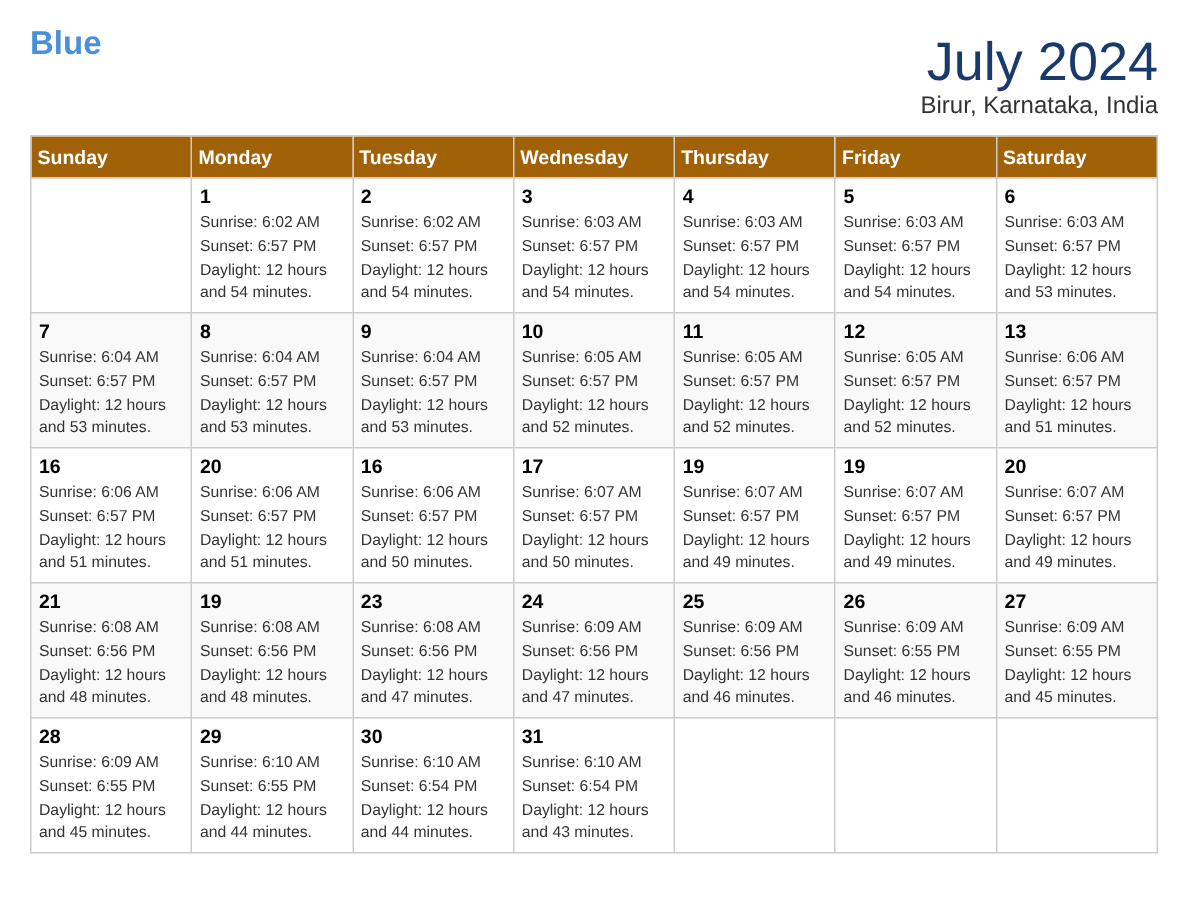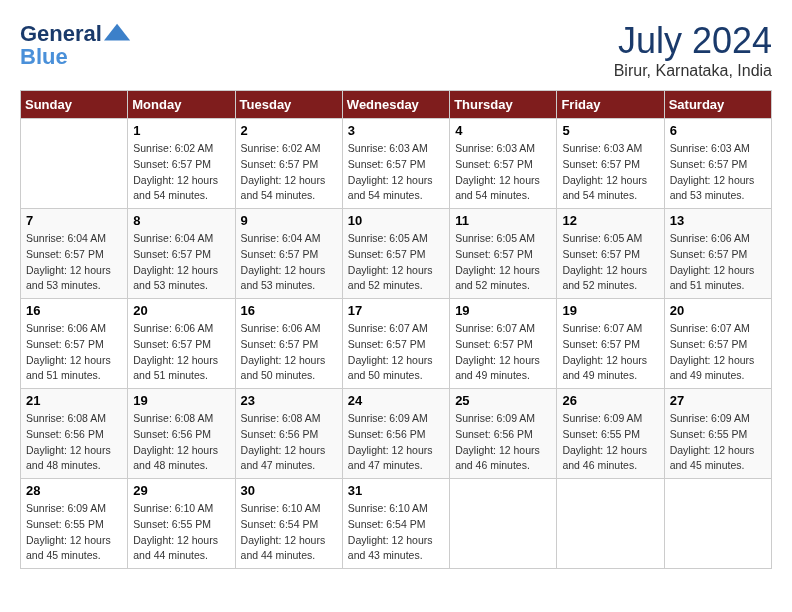--- a/index.html
+++ b/index.html
@@ -42,21 +42,21 @@
     .location {
       font-size: 16px;
       color: #333;
     }
     table {
       width: 100%;
       border-collapse: collapse;
       font-size: 11px;
     }
     thead tr th {
-      background-color: #7f1d1d;
+      background-color: #a16207;
       color: #fff;
       padding: 6px 4px;
       text-align: left;
       font-size: 13px;
       border: 1px solid #ccc;
     }
     tbody tr td {
       border: 1px solid #ccc;
       padding: 4px 5px;
       vertical-align: top;
@@ -76,26 +76,20 @@
       font-size: 10.5px;
       line-height: 1.5;
     }
   </style>
 </head>
 <body>
 
 <div class="header">
   <div class="logo">
     <div>
-      <div style="display:flex;align-items:center;">
-        <span class="logo-text">General</span>
-        <svg class="logo-icon" viewBox="0 0 30 30">
-          <polygon points="14,4 28,22 0,22" fill="#1a6abf" opacity="0.85"></polygon>
-        </svg>
-      </div>
       <div style="font-size:22px;font-weight:bold;color:#4a90d9;margin-top:-4px;">Blue</div>
     </div>
   </div>
   <div class="title-area">
     <div class="month-year">July 2024</div>
     <div class="location">Birur, Karnataka, India</div>
   </div>
 </div>
 
 <table>

